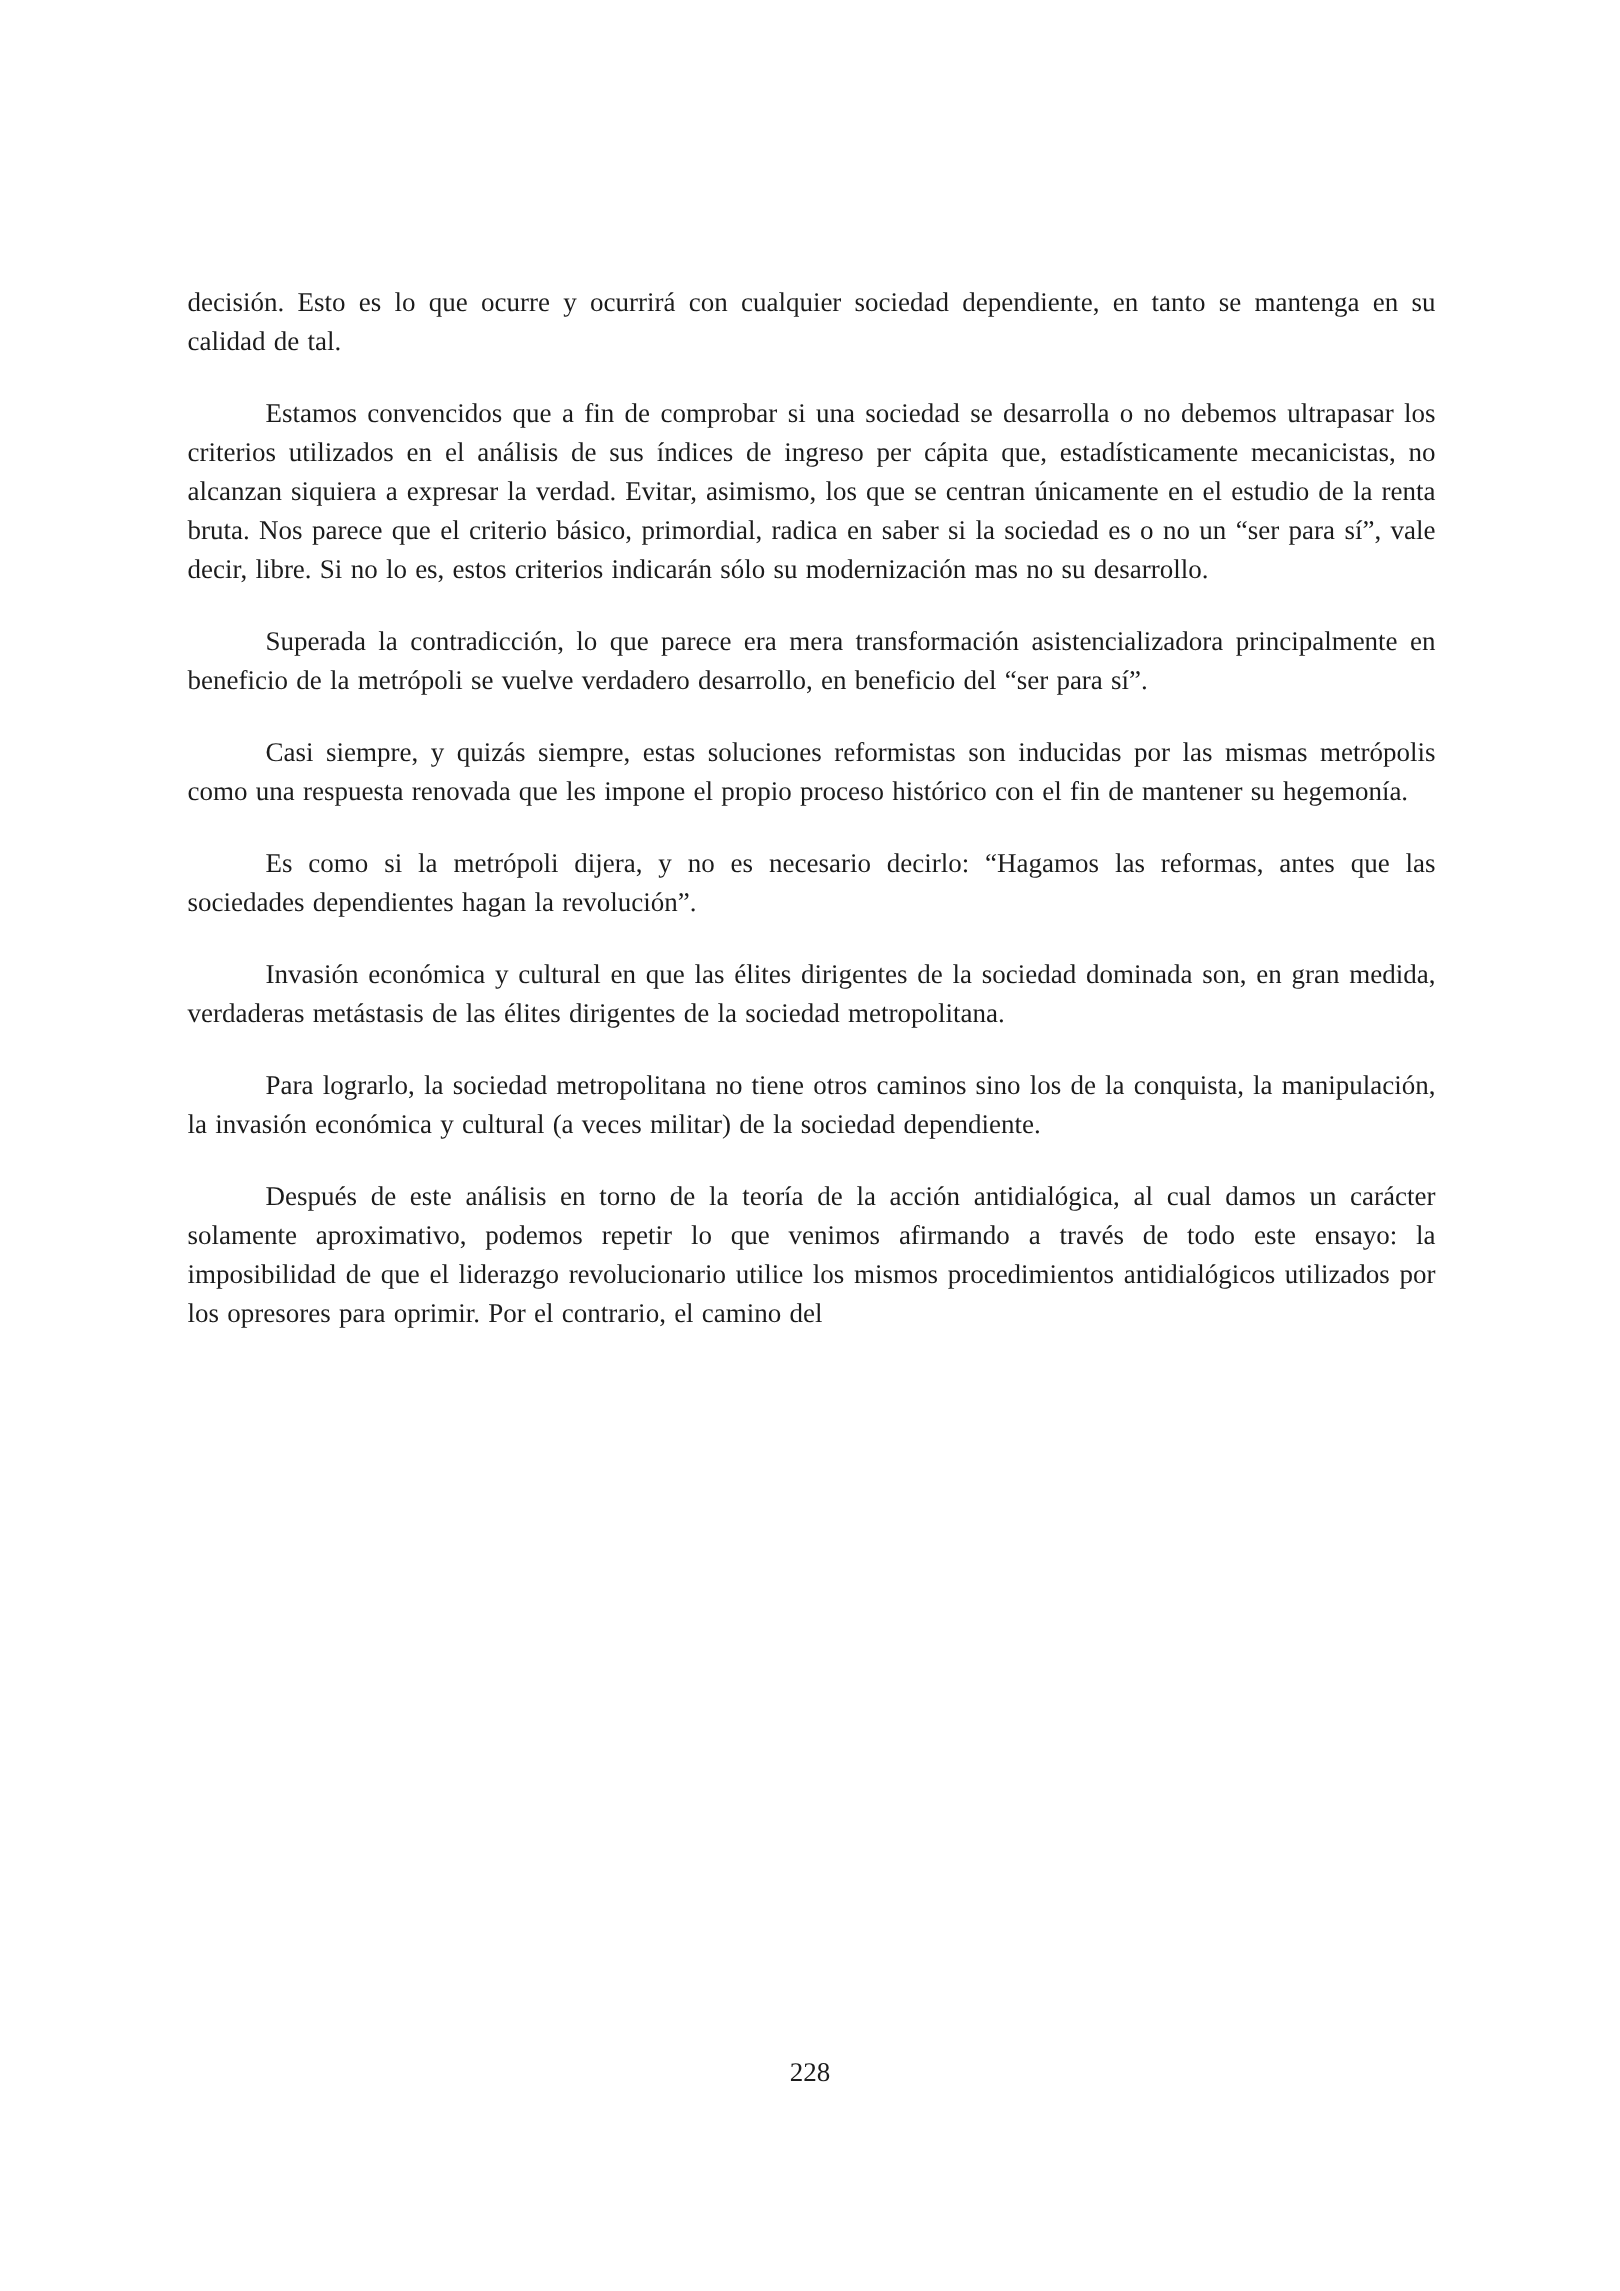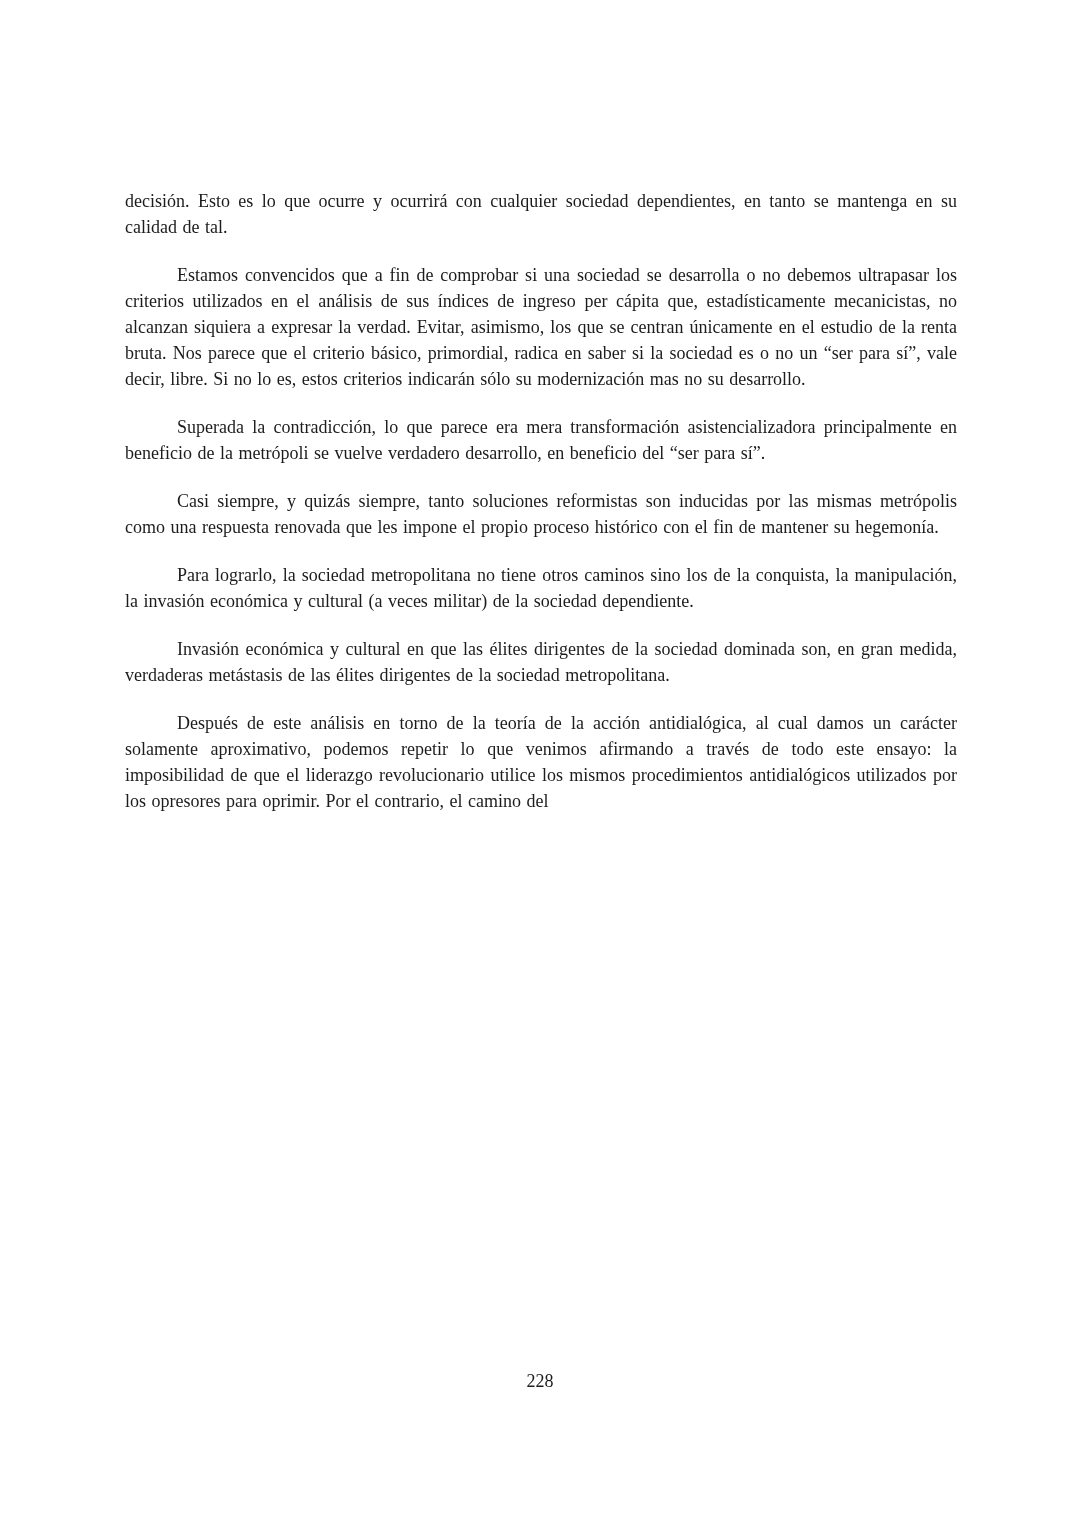--- a/index.html
+++ b/index.html
@@ -45,22 +45,23 @@
     text-align: center;
     font-size: 18px;
     line-height: 26px;
   }
 </style>
 </head>
 <body>
 
 <div class="page">
   <div class="text-block">
-    <p class="para no-indent">decisión. Esto es lo que ocurre y ocurrirá con cualquier sociedad dependientes, en tanto se mantenga en su calidad de tal.</p>
+    <p class="para no-indent">decisión. Esto es lo que ocurre y ocurrirá con cualquier sociedad dependiente, en tanto se mantenga en su calidad de tal.</p>
     <p class="para">Estamos convencidos que a fin de comprobar si una sociedad se desarrolla o no debemos ultrapasar los criterios utilizados en el análisis de sus índices de ingreso per cápita que, estadísticamente mecanicistas, no alcanzan siquiera a expresar la verdad. Evitar, asimismo, los que se centran únicamente en el estudio de la renta bruta. Nos parece que el criterio básico, primordial, radica en saber si la sociedad es o no un “ser para sí”, vale decir, libre. Si no lo es, estos criterios indicarán sólo su modernización mas no su desarrollo.</p>
     <p class="para">Superada la contradicción, lo que parece era mera transformación asistencializadora principalmente en beneficio de la metrópoli se vuelve verdadero desarrollo, en beneficio del “ser para sí”.</p>
-    <p class="para">Casi siempre, y quizás siempre, tanto soluciones reformistas son inducidas por las mismas metrópolis como una respuesta renovada que les impone el propio proceso histórico con el fin de mantener su hegemonía.</p>
+    <p class="para">Casi siempre, y quizás siempre, estas soluciones reformistas son inducidas por las mismas metrópolis como una respuesta renovada que les impone el propio proceso histórico con el fin de mantener su hegemonía.</p>
+    <p class="para">Es como si la metrópoli dijera, y no es necesario decirlo: “Hagamos las reformas, antes que las sociedades dependientes hagan la revolución”.</p>
+    <p class="para">Invasión económica y cultural en que las élites dirigentes de la sociedad dominada son, en gran medida, verdaderas metástasis de las élites dirigentes de la sociedad metropolitana.</p>
     <p class="para">Para lograrlo, la sociedad metropolitana no tiene otros caminos sino los de la conquista, la manipulación, la invasión económica y cultural (a veces militar) de la sociedad dependiente.</p>
-    <p class="para">Invasión económica y cultural en que las élites dirigentes de la sociedad dominada son, en gran medida, verdaderas metástasis de las élites dirigentes de la sociedad metropolitana.</p>
     <p class="para">Después de este análisis en torno de la teoría de la acción antidialógica, al cual damos un carácter solamente aproximativo, podemos repetir lo que venimos afirmando a través de todo este ensayo: la imposibilidad de que el liderazgo revolucionario utilice los mismos procedimientos antidialógicos utilizados por los opresores para oprimir. Por el contrario, el camino del</p>
   </div>
   <div class="page-number">228</div>
 </div>
 
 </body></html>

